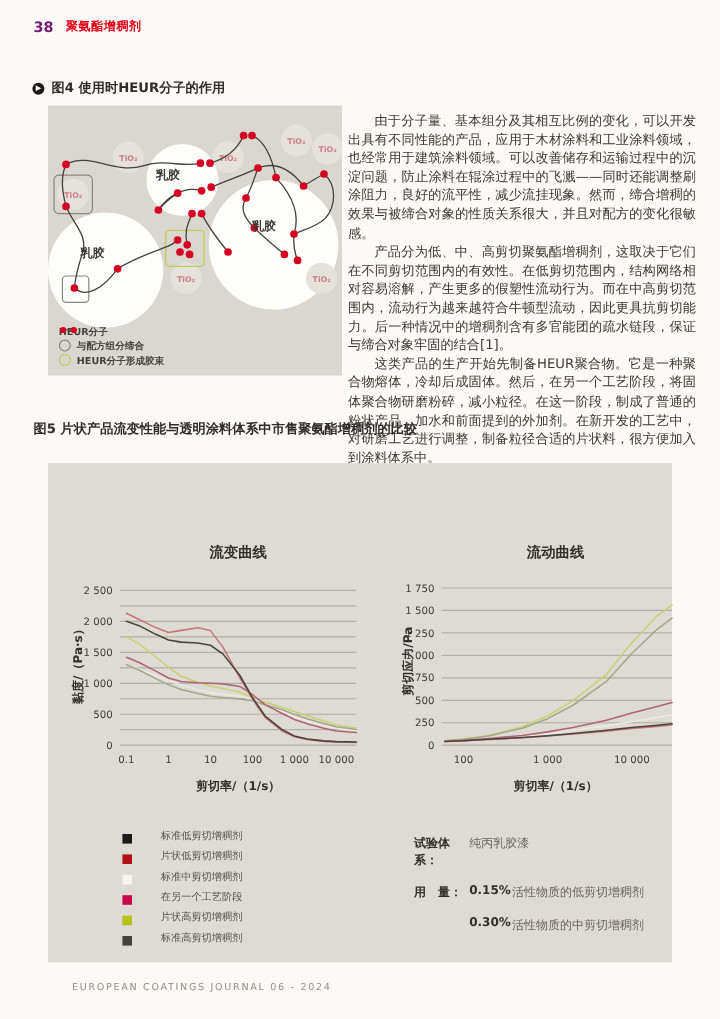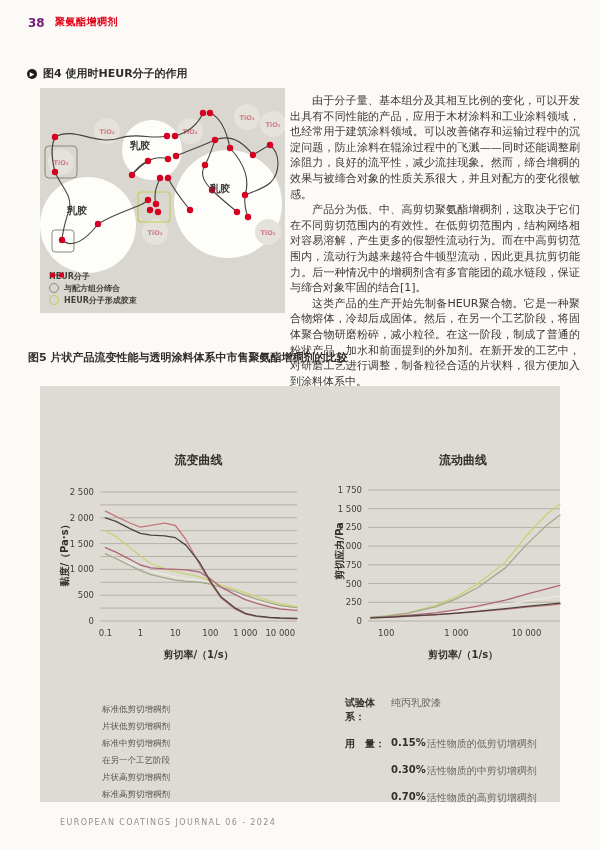--- a/index.html
+++ b/index.html
@@ -41,21 +41,21 @@
   .ylabel.right{left:245px;top:158px;width:110px;text-align:center;}
   .xlabel{position:absolute;font-size:10px;font-weight:bold;color:#33302c;text-align:center;}
   .xlabel.left{left:60px;top:262px;width:197px;}
   .xlabel.right{left:328px;top:262px;width:190px;}
   .chart-svg{position:absolute;}
   .chart-svg.left{left:14px;top:96px;}
   .chart-svg.right{left:282px;top:94px;}
   .tick{font-size:8.5px;fill:#43403a;}
   
   .fig5-legend{position:absolute;left:62px;top:308px;display:flex;flex-direction:column;gap:8px;}
-  .fig5-legend .row{display:flex;align-items:flex-end;gap:10px;height:9px;flex-direction:column;}
+  .fig5-legend .row{display:flex;align-items:flex-end;gap:24px;height:9px;}
   .swatch{display:inline-block;width:8px;height:8px;}
   .fig5-legend .lbl{font-size:8.5px;color:#55524c;}
   
   .conditions{position:absolute;left:305px;top:310px;font-size:10px;color:#6b6760;}
   .cond-row{display:flex;margin-bottom:13px;}
   .cond-label{font-weight:bold;color:#33302c;width:46px;flex:none;}
   .dosage-line{display:flex;margin-bottom:13px;}
   .dosage-line .amount{font-weight:bold;color:#33302c;margin-right:1px;}
   .dosage-indent{width:46px;flex:none;}
   
@@ -291,23 +291,18 @@
       <div class="dosage-line">
         <span class="cond-label">用　量：</span>
         <span class="amount">0.15%</span>
         <span>活性物质的低剪切增稠剂</span>
       </div>
       <div class="dosage-line">
         <span class="dosage-indent"></span>
         <span class="amount">0.30%</span>
         <span>活性物质的中剪切增稠剂</span>
       </div>
-      <div class="dosage-line">
-        <span class="dosage-indent"></span>
-        <span class="amount">0.70%</span>
-        <span>活性物质的高剪切增稠剂</span>
-      </div>
     </div>
   </div>
 
   <div class="footer">EUROPEAN COATINGS JOURNAL 06 - 2024</div>
 
 </div>
 
 </body></html>

